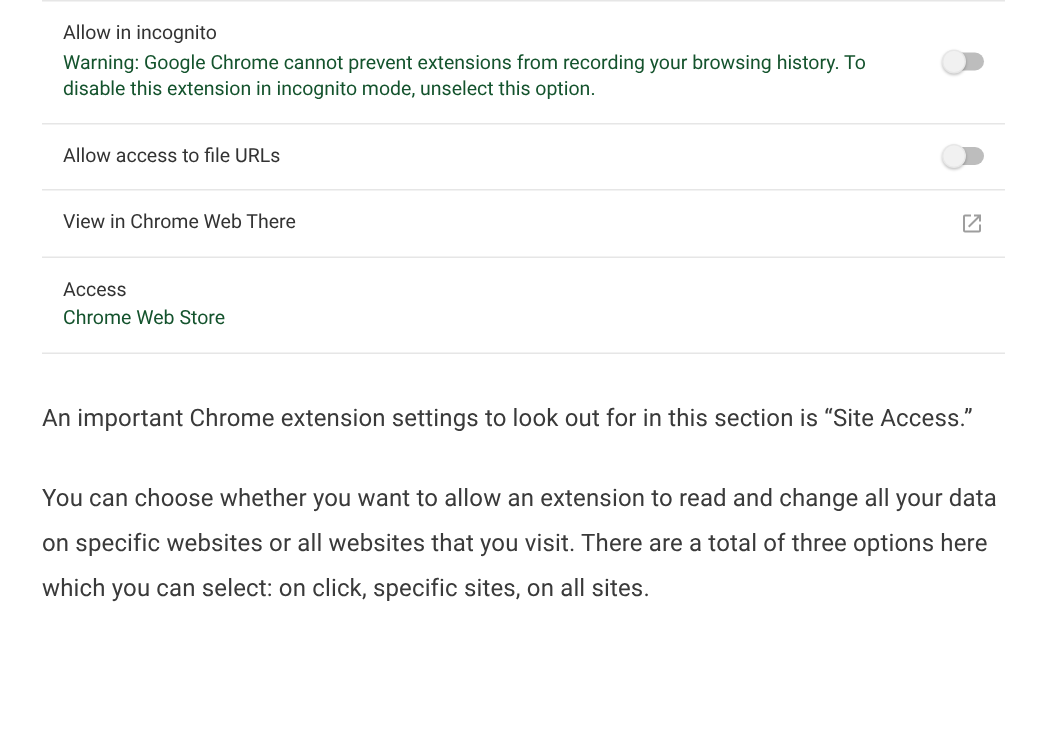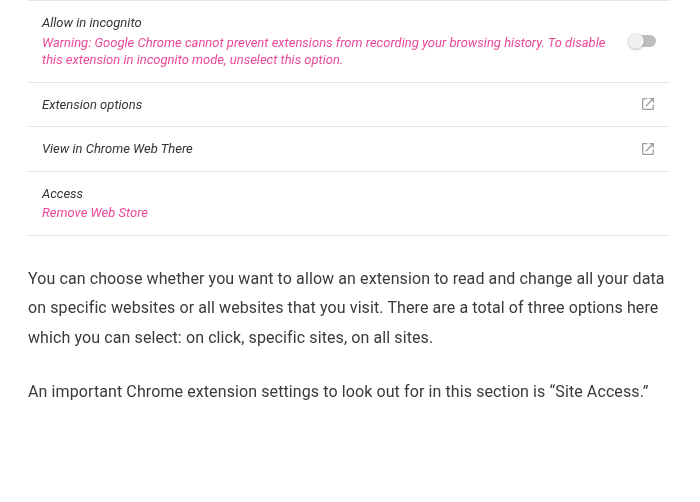--- a/index.html
+++ b/index.html
@@ -13,34 +13,33 @@
       margin-right: 30px;
       border-top: 1px solid #e6e6e6;
     }
     .row {
       border-bottom: 1px solid #e6e6e6;
       padding: 13px 14px 13px 14px;
       display: flex;
       align-items: center;
       justify-content: space-between;
       gap: 24px;
-      font-style: italic;
     }
     .row-left {
       flex: 1 1 auto;
       min-width: 0;
     }
     .row-title {
       font-size: 13px;
       color: #333;
       line-height: 1.35;
     }
     .row-sub {
       font-size: 13px;
-      color: #ec4899;
+      color: #14532d;
       line-height: 1.35;
       margin-top: 2px;
     }
     .toggle {
       position: relative;
       width: 26px;
       height: 12px;
       border-radius: 12px;
       background: #bdbdbd;
       flex: 0 0 auto;
@@ -88,45 +87,43 @@
 <div class="panel">
 
   <div class="row">
     <div class="row-left">
       <div class="row-title">Allow in incognito</div>
       <div class="row-sub">Warning: Google Chrome cannot prevent extensions from recording your browsing history. To disable this extension in incognito mode, unselect this option.</div>
     </div>
     <div class="toggle" role="switch" aria-checked="false"></div>
   </div>
 
-
   <div class="row">
     <div class="row-left">
-      <div class="row-title">Extension options</div>
+      <div class="row-title">Allow access to file URLs</div>
     </div>
-    <svg class="link-icon" viewBox="0 0 24 24" fill="currentColor">
-      <path d="M19 19H5V5h6V3H5a2 2 0 0 0-2 2v14a2 2 0 0 0 2 2h14a2 2 0 0 0 2-2v-6h-2v6zM14 3v2h3.59L8 14.59 9.41 16 19 6.41V10h2V3h-7z"></path>
-    </svg>
+    <div class="toggle" role="switch" aria-checked="false"></div>
   </div>
+
 
   <div class="row">
     <div class="row-left">
       <div class="row-title">View in Chrome Web There</div>
     </div>
     <svg class="link-icon" viewBox="0 0 24 24" fill="currentColor">
       <path d="M19 19H5V5h6V3H5a2 2 0 0 0-2 2v14a2 2 0 0 0 2 2h14a2 2 0 0 0 2-2v-6h-2v6zM14 3v2h3.59L8 14.59 9.41 16 19 6.41V10h2V3h-7z"></path>
     </svg>
   </div>
 
   <div class="row">
     <div class="row-left">
       <div class="row-title">Access</div>
-      <div class="row-sub">Remove Web Store</div>
+      <div class="row-sub">Chrome Web Store</div>
     </div>
   </div>
 
 
 </div>
 
 <div class="article">
+  <p>An important Chrome extension settings to look out for in this section is “Site Access.”</p>
   <p>You can choose whether you want to allow an extension to read and change all your data on specific websites or all websites that you visit. There are a total of three options here which you can select: on click, specific sites, on all sites.</p>
-  <p>An important Chrome extension settings to look out for in this section is “Site Access.”</p>
 </div>
 
 </body></html>

